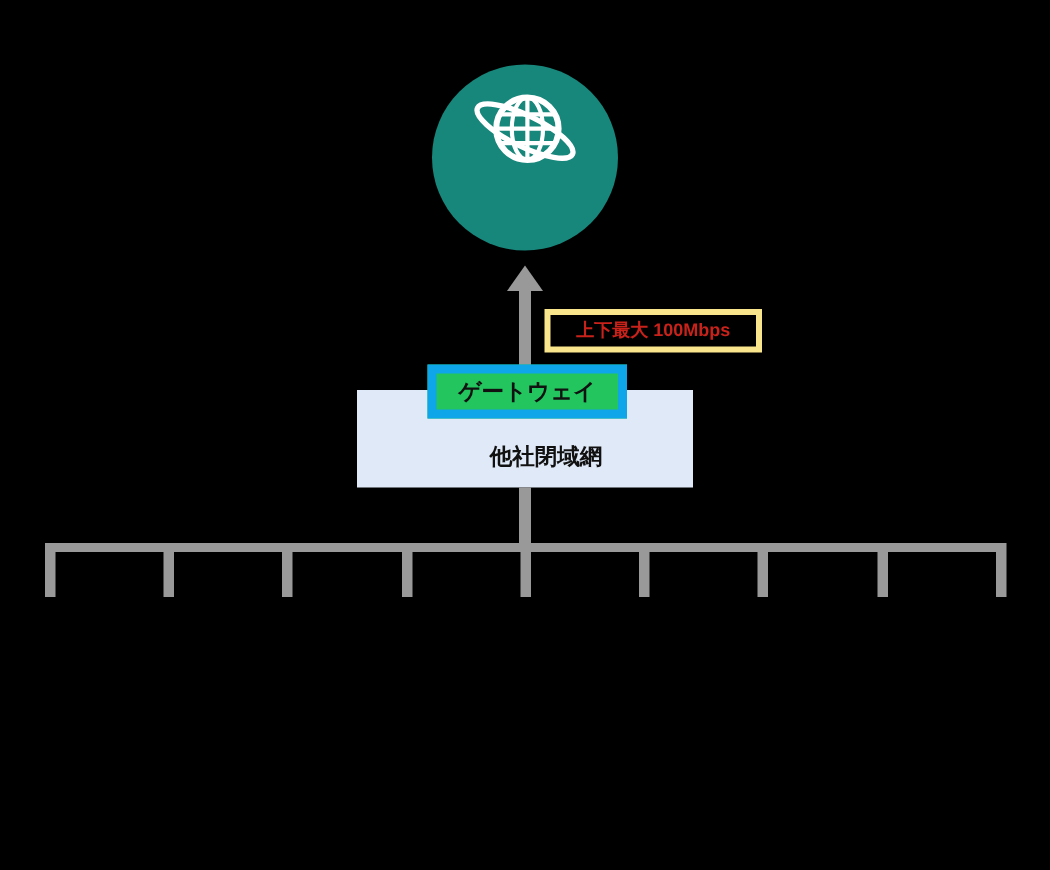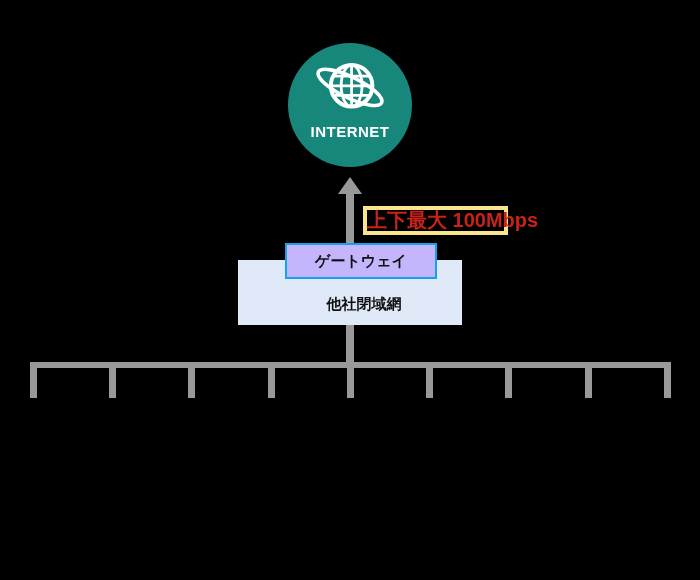--- a/index.html
+++ b/index.html
@@ -53,21 +53,21 @@
   }
 
   
   .bandwidth-label {
     position: absolute;
     left: 363px; top: 206px;
     width: 137px; height: 21px;
     border: 4px solid #F9E58C;
     background: transparent;
     color: #C8221A;
-    font-size: 20px;
+    font-size: 12px;
     font-weight: bold;
     text-align: center;
     line-height: 21px;
     white-space: nowrap;
   }
 
   
   .closed-network-box {
     position: absolute;
     left: 238px; top: 260px;
@@ -81,23 +81,23 @@
     color: #111111;
     font-size: 15px;
     font-weight: bold;
     padding-left: 28px;
   }
 
   
   .gateway-box {
     position: absolute;
     left: 285px; top: 243px;
-    width: 152px; height: 36px;
-    background: #c4b5fd;
-    border: 2px solid #0ea5e9;
+    width: 133px; height: 36px;
+    background: #22c55e;
+    border: 6px solid #0ea5e9;
     box-sizing: border-box;
     display: flex;
     align-items: center;
     justify-content: center;
     color: #111111;
     font-size: 15px;
     font-weight: bold;
     z-index: 2;
   }
 
@@ -133,21 +133,20 @@
 
       <line x1="52" y1="15" x2="52" y2="67" stroke="#ffffff" stroke-width="3.5"></line>
       <ellipse cx="52" cy="41" rx="13" ry="26" stroke="#ffffff" stroke-width="3.5"></ellipse>
 
       <line x1="29" y1="29" x2="75" y2="29" stroke="#ffffff" stroke-width="3.5"></line>
       <line x1="26" y1="41" x2="78" y2="41" stroke="#ffffff" stroke-width="3.5"></line>
       <line x1="29" y1="53" x2="75" y2="53" stroke="#ffffff" stroke-width="3.5"></line>
 
       <ellipse cx="50" cy="43" rx="44" ry="13" stroke="#ffffff" stroke-width="4.5" transform="rotate(26 50 43)"></ellipse>
     </svg>
-    <div class="internet-label">INTERNET</div>
   </div>
 
   <div class="arrow-shaft"></div>
   <div class="arrow-head"></div>
 
   <div class="bandwidth-label">上下最大 100Mbps</div>
 
   <div class="closed-network-box">
     <span>他社閉域網</span>
   </div>

